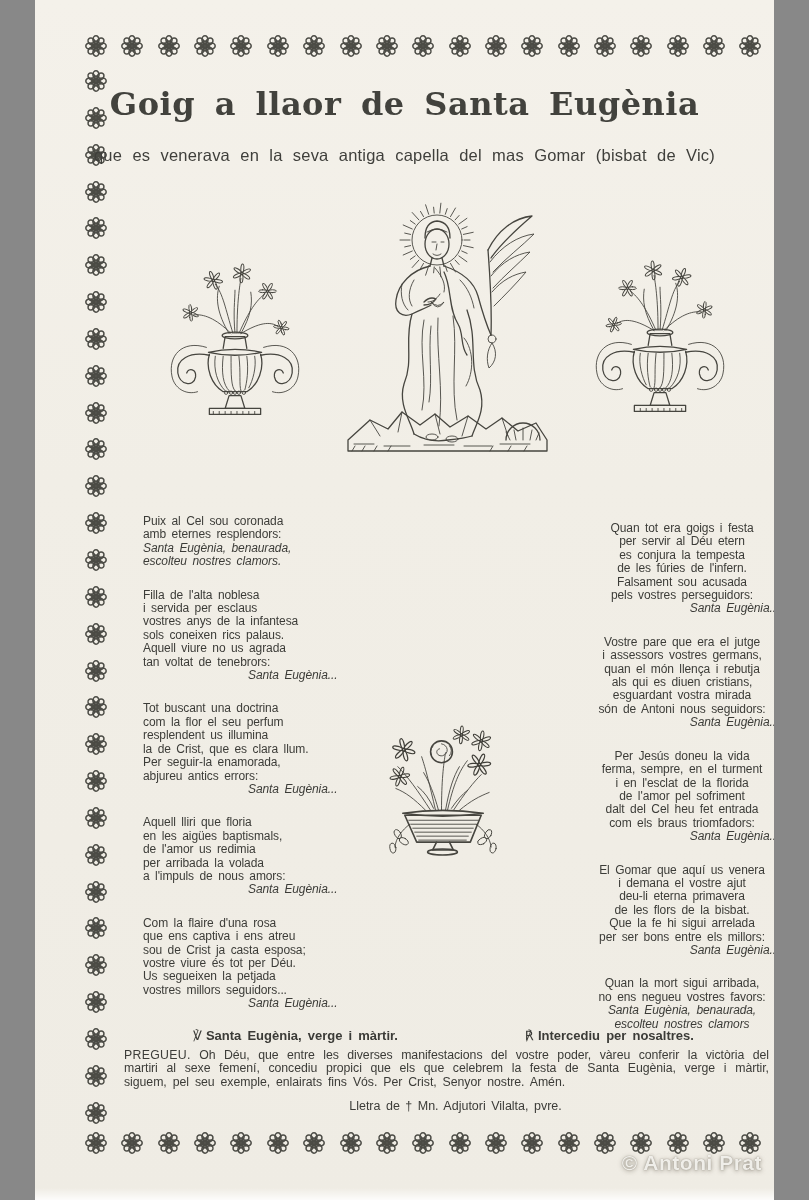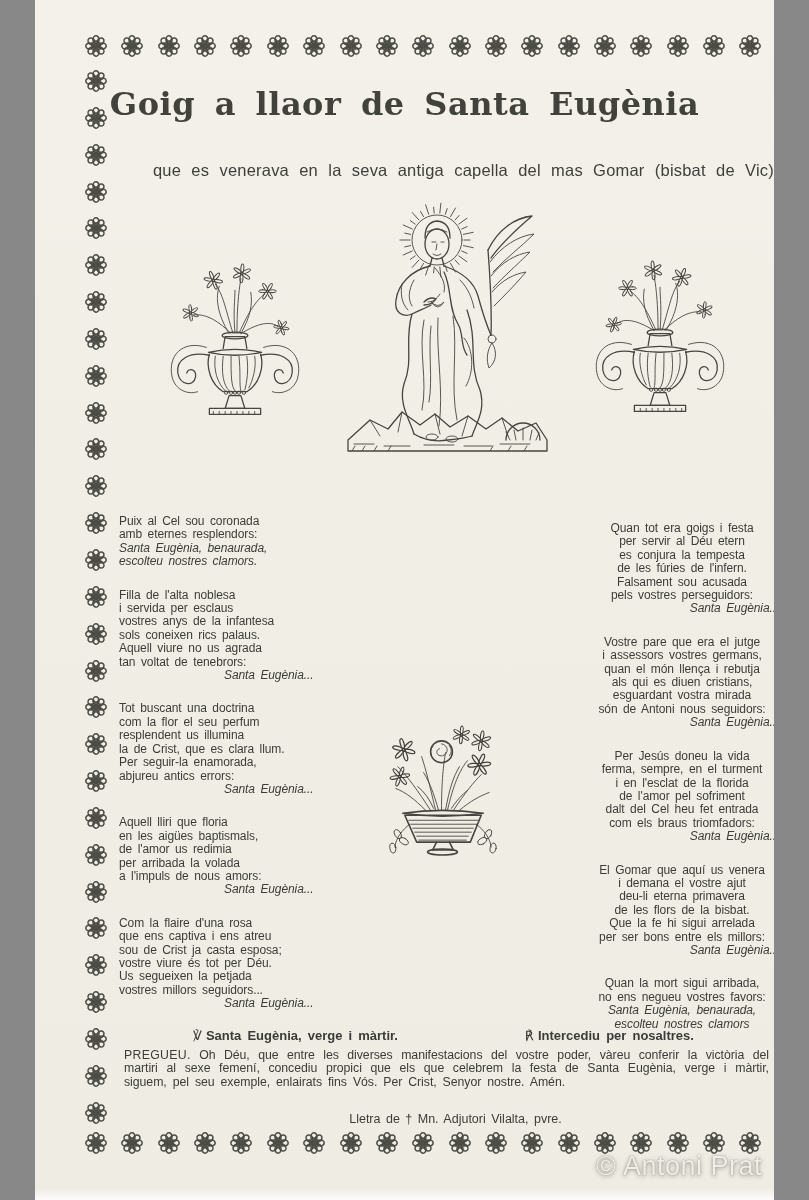--- a/index.html
+++ b/index.html
@@ -27,60 +27,60 @@
   
   .title{
     position:absolute;top:85px;left:0;width:100%;
     text-align:center;
     font-family:"DejaVu Serif",serif;font-weight:bold;
     font-size:32px;letter-spacing:.5px;word-spacing:8px;
     color:#42423d;
   }
   .subtitle{
     position:absolute;top:146px;left:0;width:100%;
-    text-align:right;font-size:16.5px;word-spacing:5.5px;letter-spacing:.2px;
+    text-align:center;font-size:16.5px;word-spacing:5.5px;letter-spacing:.2px;
     color:#3f3f3b;
-    margin-top:15px;
   }
   
   .woodcut{position:absolute;}
   .woodcut svg{display:block;width:100%;height:100%;}
   #saint{left:305px;top:188px;width:215px;height:295px;}
   #vase-left{left:131px;top:256px;width:138px;height:164px;}
   #vase-right{left:556px;top:251px;width:138px;height:168px;}
   #basket{left:341px;top:720px;width:134px;height:136px;}
   .wc-stroke{stroke:#46453f;fill:none;stroke-width:1.3;stroke-linecap:round;stroke-linejoin:round;}
   .wc-thin{stroke-width:.9;}
   .wc-bold{stroke-width:1.6;}
   
   .col{position:absolute;font-size:12px;line-height:13.4px;letter-spacing:-.1px;word-spacing:2.3px;color:#3c3c38;}
-  #col-left{left:84px;top:515px;width:310px;}
+  #col-left{left:108px;top:515px;width:310px;}
   #col-right{left:501px;top:522px;width:292px;text-align:center;}
   .stanza{margin-bottom:20px;}
   .vline{white-space:nowrap;}
   .vline.it{font-style:italic;}
   .refrain{font-style:italic;padding-left:105px;white-space:nowrap;}
   
   .versicle-row{position:absolute;top:1028px;left:0;width:809px;height:16px;font-weight:bold;font-size:13px;word-spacing:2.5px;color:#3b3b37;}
   .versicle{position:absolute;left:158px;white-space:nowrap;}
   .response{position:absolute;left:490px;white-space:nowrap;}
   .vr-symbol{font-family:"DejaVu Sans",sans-serif;font-weight:normal;margin-right:4px;}
   .prayer{
     position:absolute;top:1049px;left:89px;width:645px;
     font-size:12.3px;line-height:13.4px;word-spacing:2.6px;letter-spacing:-.05px;
     text-align:justify;color:#3c3c38;
   }
   .prayer .lead{letter-spacing:.3px;}
   .credit{position:absolute;top:1099px;left:98px;width:645px;text-align:center;
-    font-size:12.5px;word-spacing:2px;color:#3c3c38;margin-top:13px;}
+    font-size:12.5px;word-spacing:2px;color:#3c3c38;}
   .watermark{
     position:absolute;top:1151px;right:12px;
-    font-size:27px;letter-spacing:.5px;
+    font-size:21px;letter-spacing:.5px;
     color:rgba(248,247,243,.92);
     text-shadow:0 1px 4px rgba(120,114,100,.75),0 0 1px rgba(120,114,100,.85);
+    font-weight:bold;
   }
 </style>
 </head>
 <body>
 
 <svg width="0" height="0" style="position:absolute" aria-hidden="true">
   <defs>
     <g id="rosette" fill="none" stroke="currentColor" stroke-width="1.7">
       <ellipse cx="0" cy="-6.9" rx="3.3" ry="4.2"></ellipse>
       <ellipse cx="0" cy="-6.9" rx="3.3" ry="4.2" transform="rotate(45)"></ellipse>

